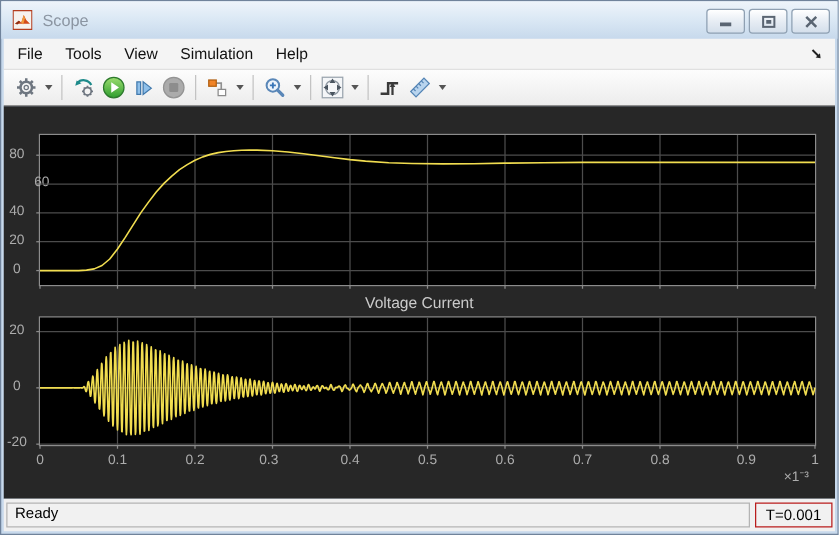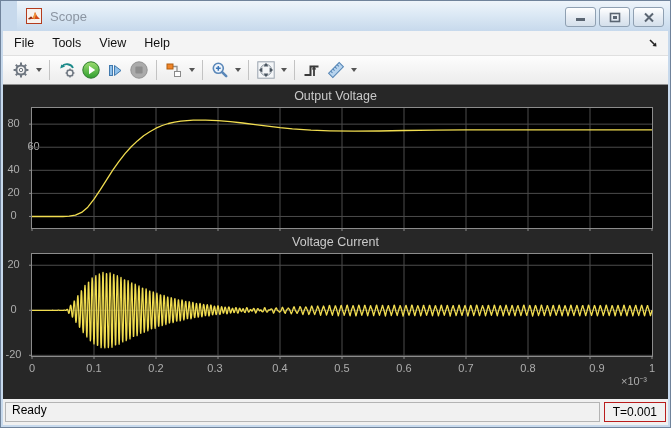--- a/index.html
+++ b/index.html
@@ -1,21 +1,21 @@
 <!DOCTYPE html>
 <html><head>
 <meta charset="utf-8">
 <style>
   html,body{margin:0;padding:0;background:#fff;}
   body{width:671px;height:428px;position:relative;overflow:hidden;
        font-family:"Liberation Sans",sans-serif;-webkit-font-smoothing:antialiased;}
   .window{position:absolute;inset:0;background:#c7d9ec;border:1px solid #70839b;box-sizing:border-box;}
 
   
-  .titlebar{position:absolute;top:0;left:16px;right:0;height:30px;
+  .titlebar{position:absolute;top:0;left:0;right:0;height:30px;
     background:linear-gradient(#eef4fa,#dce9f5 45%,#c7d9ec);display:flex;align-items:center;}
   .app-icon{margin:0 8px 0 9px;width:16px;height:16px;flex:0 0 auto;}
   .win-title{font-size:13px;color:#8b95a2;}
   .win-buttons{position:absolute;right:6px;top:6px;display:flex;gap:3px;}
   .win-btn{width:29px;height:18px;border:1px solid #8fa0b2;border-radius:3px;
     background:linear-gradient(#ffffff,#e7edf4 50%,#d4dfeb);display:flex;align-items:center;justify-content:center;}
 
   
   .menubar{position:absolute;top:30px;left:2px;right:2px;height:25px;background:#f4f4f4;
     border-bottom:1px solid #e0e0e0;display:flex;align-items:center;padding-left:2px;box-sizing:border-box;}
@@ -81,20 +81,21 @@
           <path d="M2 1.5 L10 9.5 M10 1.5 L2 9.5" stroke="#5a6572" stroke-width="2"></path>
         </svg>
       </div>
     </div>
   </div>
 
   <div class="menubar">
     <span class="menu-item">File</span>
     <span class="menu-item">Tools</span>
     <span class="menu-item">View</span>
+    <span class="menu-item">Simulation</span>
     <span class="menu-item">Help</span>
     <span class="dock-btn">
       <svg width="11" height="11" viewBox="0 0 11 11">
         <path d="M2 2 L7 7" stroke="#222" stroke-width="1.6"></path>
         <polygon points="8.5,8.5 4.5,8 8,4.5" fill="#222"></polygon>
       </svg>
     </span>
   </div>
 
   <div class="toolbar">
@@ -206,21 +207,20 @@
           <path d="M5.5 7 V9.5 M8.5 7 V9.5 M11.5 7 V9.5 M14.5 7 V9.5" stroke="#5585b5" stroke-width="1"></path>
         </g>
       </svg>
     </div>
     <div class="tb-caret">
         <span class="caret-shape"></span>
       </div>
   </div>
 
   <div class="canvas">
-    <div class="chart-title t0">Output Voltage</div>
     <div class="plot p0">
         <div class="y-tick-label" style="left: -32px; top: 101.462px;">0</div>
         <div class="y-tick-label" style="left: -32px; top: 78.3846px;">20</div>
         <div class="y-tick-label" style="left: -32px; top: 55.3077px;">40</div>
         <div class="y-tick-label" style="left: -32px; top: 32.2308px; padding-left: 20px;">60</div>
         <div class="y-tick-label" style="left: -32px; top: 9.15385px;">80</div>
         <svg width="620" height="120">
           <line x1="0" y1="120" x2="0" y2="123" stroke="#8c8c8c" stroke-width="1"></line>
           <line x1="62" y1="0" x2="62" y2="120" stroke="#4c4c4c" stroke-width="1"></line>
           <line x1="62" y1="120" x2="62" y2="123" stroke="#8c8c8c" stroke-width="1"></line>
@@ -293,21 +293,21 @@
           <line x1="620" y1="102" x2="620" y2="105" stroke="#8c8c8c" stroke-width="1"></line>
           <line x1="0" y1="101.32450331125828" x2="620" y2="101.32450331125828" stroke="#4c4c4c" stroke-width="1"></line>
           <line x1="-3" y1="101.32450331125828" x2="0" y2="101.32450331125828" stroke="#8c8c8c" stroke-width="1"></line>
           <line x1="0" y1="56.29139072847683" x2="620" y2="56.29139072847683" stroke="#4c4c4c" stroke-width="1"></line>
           <line x1="-3" y1="56.29139072847683" x2="0" y2="56.29139072847683" stroke="#8c8c8c" stroke-width="1"></line>
           <line x1="0" y1="11.258278145695366" x2="620" y2="11.258278145695366" stroke="#4c4c4c" stroke-width="1"></line>
           <line x1="-3" y1="11.258278145695366" x2="0" y2="11.258278145695366" stroke="#8c8c8c" stroke-width="1"></line>
           <polyline points="0.0,56.3 0.3,56.3 0.6,56.3 0.9,56.3 1.2,56.3 1.6,56.3 1.9,56.3 2.2,56.3 2.5,56.3 2.8,56.3 3.1,56.3 3.4,56.3 3.7,56.3 4.0,56.3 4.3,56.3 4.7,56.3 5.0,56.3 5.3,56.3 5.6,56.3 5.9,56.3 6.2,56.3 6.5,56.3 6.8,56.3 7.1,56.3 7.4,56.3 7.8,56.3 8.1,56.3 8.4,56.3 8.7,56.3 9.0,56.3 9.3,56.3 9.6,56.3 9.9,56.3 10.2,56.3 10.5,56.3 10.9,56.3 11.2,56.3 11.5,56.3 11.8,56.3 12.1,56.3 12.4,56.3 12.7,56.3 13.0,56.3 13.3,56.3 13.6,56.3 14.0,56.3 14.3,56.3 14.6,56.3 14.9,56.3 15.2,56.3 15.5,56.3 15.8,56.3 16.1,56.3 16.4,56.3 16.7,56.3 17.1,56.3 17.4,56.3 17.7,56.3 18.0,56.3 18.3,56.3 18.6,56.3 18.9,56.3 19.2,56.3 19.5,56.3 19.8,56.3 20.2,56.3 20.5,56.2 20.8,56.2 21.1,56.3 21.4,56.3 21.7,56.3 22.0,56.3 22.3,56.3 22.6,56.3 22.9,56.3 23.3,56.3 23.6,56.3 23.9,56.3 24.2,56.3 24.5,56.3 24.8,56.3 25.1,56.3 25.4,56.3 25.7,56.3 26.0,56.2 26.4,56.2 26.7,56.2 27.0,56.2 27.3,56.3 27.6,56.3 27.9,56.3 28.2,56.3 28.5,56.3 28.8,56.3 29.1,56.3 29.5,56.4 29.8,56.3 30.1,56.3 30.4,56.3 30.7,56.3 31.0,56.3 31.3,56.3 31.6,56.3 31.9,56.2 32.2,56.2 32.6,56.2 32.9,56.2 33.2,56.3 33.5,56.3 33.8,56.3 34.1,56.3 34.4,56.1 34.7,55.7 35.0,55.3 35.3,55.3 35.7,55.7 36.0,56.6 36.3,57.8 36.6,58.8 36.9,59.3 37.2,58.8 37.5,57.4 37.8,55.4 38.1,53.2 38.4,51.7 38.8,51.3 39.1,52.5 39.4,55.0 39.7,58.2 40.0,61.2 40.3,63.0 40.6,63.0 40.9,61.0 41.2,57.3 41.5,52.8 41.9,48.9 42.2,46.9 42.5,47.6 42.8,50.9 43.1,56.3 43.4,62.0 43.7,66.6 44.0,68.3 44.3,66.6 44.6,61.7 45.0,54.8 45.3,47.8 45.6,42.9 45.9,41.6 46.2,44.7 46.5,51.3 46.8,59.9 47.1,67.9 47.4,72.9 47.7,73.3 48.1,68.7 48.4,60.3 48.7,50.2 49.0,41.5 49.3,36.7 49.6,37.4 49.9,43.6 50.2,53.9 50.5,65.3 50.8,74.5 51.2,78.7 51.5,76.6 51.8,68.4 52.1,56.3 52.4,43.8 52.7,34.5 53.0,31.4 53.3,35.3 53.6,45.5 53.9,59.2 54.3,72.3 54.6,81.2 54.9,83.0 55.2,77.2 55.5,65.1 55.8,50.1 56.1,36.6 56.4,28.4 56.7,28.1 57.0,36.0 57.4,49.9 57.7,65.9 58.0,79.6 58.3,86.8 58.6,85.4 58.9,75.5 59.2,59.8 59.5,42.9 59.8,29.7 60.1,23.9 60.5,27.4 60.8,39.3 61.1,56.2 61.4,73.4 61.7,85.8 62.0,89.9 62.3,84.3 62.6,70.6 62.9,52.5 63.2,35.3 63.6,23.9 63.9,21.7 64.2,29.4 64.5,45.1 64.8,64.1 65.1,81.2 65.4,91.2 65.7,91.3 66.0,81.3 66.3,64.1 66.7,44.6 67.0,28.2 67.3,19.9 67.6,21.8 67.9,33.7 68.2,52.2 68.5,71.9 68.8,87.2 69.1,93.7 69.4,89.5 69.8,75.8 70.1,56.4 70.4,36.9 70.7,22.8 71.0,18.3 71.3,24.7 71.6,40.3 71.9,60.4 72.2,79.4 72.5,91.7 72.9,93.8 73.2,85.2 73.5,68.3 73.8,48.0 74.1,30.1 74.4,19.7 74.7,19.8 75.0,30.3 75.3,48.2 75.6,68.4 76.0,85.1 76.3,93.6 76.6,91.4 76.9,79.2 77.2,60.5 77.5,40.6 77.8,25.3 78.1,18.9 78.4,23.2 78.7,36.9 79.1,56.2 79.4,75.4 79.7,89.0 80.0,93.3 80.3,87.0 80.6,71.8 80.9,52.3 81.2,34.0 81.5,22.3 81.8,20.3 82.2,28.7 82.5,44.9 82.8,64.2 83.1,81.1 83.4,90.9 83.7,90.7 84.0,80.7 84.3,63.8 84.6,45.0 84.9,29.4 85.3,21.7 85.6,23.8 85.9,35.2 86.2,52.5 86.5,70.6 86.8,84.5 87.1,90.3 87.4,86.3 87.7,73.8 88.0,56.5 88.4,39.3 88.7,27.1 89.0,23.4 89.3,29.1 89.6,42.6 89.9,59.8 90.2,75.9 90.5,86.2 90.8,87.9 91.1,80.5 91.5,66.3 91.8,49.3 92.1,34.5 92.4,25.9 92.7,26.1 93.0,34.9 93.3,49.7 93.6,66.3 93.9,79.9 94.2,86.7 94.6,84.7 94.9,74.7 95.2,59.6 95.5,43.8 95.8,31.6 96.1,26.6 96.4,30.1 96.7,41.0 97.0,56.1 97.3,71.1 97.7,81.7 98.0,84.9 98.3,79.9 98.6,68.2 98.9,53.3 99.2,39.3 99.5,30.4 99.8,29.0 100.1,35.4 100.4,47.7 100.8,62.3 101.1,75.1 101.4,82.4 101.7,82.2 102.0,74.7 102.3,61.9 102.6,47.7 102.9,36.0 103.2,30.2 103.5,31.9 103.9,40.5 104.2,53.4 104.5,67.0 104.8,77.4 105.1,81.6 105.4,78.7 105.7,69.4 106.0,56.5 106.3,43.8 106.6,34.8 107.0,32.0 107.3,36.3 107.6,46.2 107.9,58.8 108.2,70.6 108.5,78.1 108.8,79.3 109.1,73.9 109.4,63.5 109.7,51.2 110.1,40.4 110.4,34.2 110.7,34.4 111.0,40.8 111.3,51.6 111.6,63.6 111.9,73.5 112.2,78.3 112.5,76.9 112.8,69.6 113.2,58.7 113.5,47.2 113.8,38.4 114.1,34.8 114.4,37.4 114.7,45.2 115.0,56.0 115.3,66.8 115.6,74.5 115.9,76.8 116.3,73.2 116.6,64.9 116.9,54.2 117.2,44.3 117.5,38.0 117.8,37.0 118.1,41.5 118.4,50.2 118.7,60.6 119.0,69.7 119.4,74.8 119.7,74.7 120.0,69.2 120.3,60.2 120.6,50.0 120.9,41.8 121.2,37.8 121.5,39.0 121.8,45.1 122.1,54.3 122.5,63.9 122.8,71.3 123.1,74.3 123.4,72.2 123.7,65.7 124.0,56.5 124.3,47.5 124.6,41.1 124.9,39.1 125.2,42.1 125.6,49.1 125.9,58.0 126.2,66.2 126.5,71.5 126.8,72.3 127.1,68.6 127.4,61.4 127.7,52.7 128.0,45.2 128.3,40.9 128.7,41.1 129.0,45.6 129.3,53.2 129.6,61.6 129.9,68.3 130.2,71.6 130.5,70.5 130.8,65.5 131.1,57.9 131.4,49.9 131.8,43.8 132.1,41.3 132.4,43.0 132.7,48.5 133.0,56.1 133.3,63.6 133.6,68.9 133.9,70.5 134.2,68.0 134.5,62.3 134.9,55.0 135.2,48.2 135.5,43.8 135.8,43.0 136.1,46.1 136.4,52.1 136.7,59.2 137.0,65.4 137.3,69.0 137.6,68.8 138.0,65.0 138.3,58.8 138.6,51.9 138.9,46.3 139.2,43.6 139.5,44.5 139.8,48.7 140.1,55.0 140.4,61.6 140.7,66.6 141.1,68.7 141.4,67.3 141.7,62.7 142.0,56.5 142.3,50.3 142.6,46.0 142.9,44.6 143.2,46.6 143.5,51.3 143.8,57.3 144.2,62.9 144.5,66.5 144.8,67.1 145.1,64.6 145.4,59.7 145.7,53.9 146.0,48.8 146.3,45.9 146.6,46.1 146.9,49.2 147.3,54.3 147.6,60.0 147.9,64.5 148.2,66.8 148.5,66.0 148.8,62.5 149.1,57.3 149.4,51.8 149.7,47.6 150.0,45.9 150.4,47.1 150.7,50.9 151.0,56.1 151.3,61.3 151.6,64.9 151.9,66.0 152.2,64.4 152.5,60.5 152.8,55.6 153.1,51.0 153.5,47.9 153.8,47.4 154.1,49.4 154.4,53.4 154.7,58.2 155.0,62.4 155.3,64.7 155.6,64.6 155.9,62.0 156.2,57.8 156.6,53.2 156.9,49.5 157.2,47.7 157.5,48.3 157.8,51.2 158.1,55.5 158.4,60.0 158.7,63.5 159.0,64.9 159.3,63.9 159.7,60.7 160.0,56.4 160.3,52.2 160.6,49.2 160.9,48.3 161.2,49.6 161.5,52.7 161.8,56.8 162.1,60.6 162.4,63.1 162.8,63.6 163.1,61.9 163.4,58.7 163.7,54.8 164.0,51.4 164.3,49.5 164.6,49.6 164.9,51.7 165.2,55.1 165.5,58.8 165.9,61.8 166.2,63.2 166.5,62.7 166.8,60.3 167.1,56.8 167.4,53.2 167.7,50.4 168.0,49.3 168.3,50.2 168.6,52.7 169.0,56.2 169.3,59.6 169.6,62.0 169.9,62.8 170.2,61.8 170.5,59.3 170.8,56.0 171.1,52.9 171.4,50.8 171.7,50.4 172.1,51.7 172.4,54.3 172.7,57.5 173.0,60.2 173.3,61.7 173.6,61.6 173.9,59.9 174.2,57.2 174.5,54.3 174.8,51.9 175.2,50.7 175.5,51.2 175.8,53.1 176.1,55.9 176.4,58.9 176.7,61.2 177.0,62.0 177.3,61.2 177.6,59.2 177.9,56.4 178.3,53.6 178.6,51.6 178.9,51.0 179.2,51.8 179.5,53.8 179.8,56.4 180.1,59.0 180.4,60.6 180.7,60.9 181.0,59.9 181.4,57.9 181.7,55.4 182.0,53.3 182.3,52.2 182.6,52.3 182.9,53.5 183.2,55.6 183.5,57.9 183.8,59.7 184.1,60.6 184.5,60.2 184.8,58.7 185.1,56.4 185.4,54.1 185.7,52.4 186.0,51.8 186.3,52.4 186.6,54.1 186.9,56.3 187.2,58.4 187.6,60.0 187.9,60.5 188.2,59.9 188.5,58.4 188.8,56.3 189.1,54.3 189.4,53.0 189.7,52.7 190.0,53.5 190.3,55.0 190.7,56.8 191.0,58.4 191.3,59.2 191.6,59.1 191.9,58.3 192.2,56.8 192.5,55.1 192.8,53.7 193.1,53.1 193.4,53.5 193.8,54.7 194.1,56.4 194.4,58.2 194.7,59.4 195.0,59.8 195.3,59.3 195.6,58.0 195.9,56.3 196.2,54.6 196.5,53.4 196.9,52.9 197.2,53.3 197.5,54.5 197.8,56.1 198.1,57.7 198.4,58.7 198.7,59.0 199.0,58.5 199.3,57.4 199.6,56.1 200.0,55.0 200.3,54.5 200.6,54.3 200.9,54.9 201.2,56.0 201.5,57.2 201.8,58.2 202.1,58.5 202.4,58.2 202.7,57.2 203.1,55.9 203.4,54.6 203.7,53.8 204.0,53.6 204.3,54.1 204.6,55.1 204.9,56.4 205.2,57.7 205.5,58.7 205.8,59.1 206.2,58.9 206.5,57.8 206.8,56.5 207.1,55.3 207.4,54.5 207.7,54.2 208.0,54.5 208.3,55.2 208.6,56.1 208.9,56.9 209.3,57.5 209.6,57.6 209.9,57.2 210.2,56.5 210.5,55.6 210.8,54.9 211.1,54.7 211.4,55.0 211.7,55.9 212.0,57.0 212.4,57.8 212.7,58.4 213.0,58.5 213.3,58.1 213.6,57.2 213.9,56.0 214.2,54.9 214.5,54.0 214.8,53.6 215.1,53.9 215.5,54.8 215.8,56.0 216.1,57.0 216.4,57.8 216.7,58.1 217.0,58.0 217.3,57.5 217.6,56.8 217.9,56.3 218.2,55.7 218.6,55.5 218.9,55.7 219.2,56.1 219.5,56.7 219.8,57.1 220.1,57.2 220.4,56.8 220.7,56.1 221.0,55.3 221.3,54.8 221.7,54.5 222.0,54.5 222.3,55.0 222.6,55.8 222.9,56.8 223.2,57.8 223.5,58.6 223.8,59.0 224.1,58.5 224.4,57.7 224.8,56.7 225.1,55.7 225.4,55.0 225.7,54.6 226.0,54.6 226.3,54.9 226.6,55.2 226.9,55.8 227.2,56.5 227.5,56.8 227.9,56.7 228.2,56.5 228.5,56.1 228.8,55.9 229.1,56.0 229.4,56.4 229.7,57.2 230.0,57.4 230.3,57.7 230.6,57.8 231.0,57.7 231.3,57.2 231.6,56.4 231.9,55.5 232.2,54.6 232.5,53.8 232.8,53.7 233.1,54.2 233.4,55.0 233.7,56.0 234.1,56.8 234.4,57.5 234.7,58.0 235.0,58.1 235.3,58.0 235.6,57.9 235.9,57.0 236.2,56.4 236.5,56.0 236.8,55.9 237.2,56.0 237.5,56.1 237.8,56.1 238.1,55.9 238.4,55.4 238.7,55.1 239.0,55.0 239.3,54.9 239.6,55.0 239.9,55.3 240.3,55.8 240.6,56.6 240.9,57.5 241.2,58.4 241.5,59.2 241.8,58.9 242.1,58.3 242.4,57.5 242.7,56.6 243.0,55.7 243.4,54.9 243.7,54.4 244.0,54.1 244.3,53.9 244.6,54.3 244.9,55.2 245.2,55.9 245.5,56.4 245.8,56.7 246.1,56.8 246.5,57.0 246.8,57.2 247.1,57.6 247.4,58.2 247.7,57.9 248.0,57.7 248.3,57.5 248.6,57.3 248.9,56.8 249.2,56.2 249.6,55.4 249.9,54.4 250.2,53.5 250.5,53.3 250.8,53.8 251.1,54.4 251.4,55.3 251.7,56.2 252.0,57.1 252.3,57.9 252.7,58.6 253.0,59.1 253.3,59.4 253.6,58.5 253.9,57.6 254.2,56.8 254.5,56.2 254.8,55.7 255.1,55.4 255.4,55.0 255.8,54.6 256.1,54.1 256.4,54.0 256.7,54.5 257.0,54.9 257.3,55.2 257.6,55.7 257.9,56.2 258.2,57.0 258.5,57.9 258.9,58.9 259.2,59.9 259.5,59.4 259.8,58.8 260.1,58.0 260.4,57.1 260.7,56.1 261.0,55.1 261.3,54.2 261.6,53.4 262.0,52.8 262.3,53.0 262.6,54.0 262.9,55.0 263.2,55.9 263.5,56.6 263.8,57.2 264.1,57.7 264.4,58.2 264.7,58.8 265.1,59.4 265.4,58.7 265.7,58.1 266.0,57.6 266.3,57.1 266.6,56.5 266.9,55.8 267.2,54.9 267.5,54.0 267.8,52.9 268.2,52.7 268.5,53.3 268.8,54.0 269.1,54.9 269.4,55.9 269.7,57.0 270.0,58.0 270.3,59.0 270.6,59.8 270.9,60.6 271.3,59.6 271.6,58.5 271.9,57.5 272.2,56.5 272.5,55.7 272.8,54.9 273.1,54.3 273.4,53.6 273.7,52.9 274.0,53.0 274.4,53.8 274.7,54.6 275.0,55.2 275.3,55.9 275.6,56.6 275.9,57.5 276.2,58.4 276.5,59.5 276.8,60.6 277.1,59.9 277.5,59.1 277.8,58.2 278.1,57.3 278.4,56.2 278.7,55.1 279.0,54.0 279.3,53.0 279.6,52.0 279.9,52.1 280.2,53.1 280.6,54.2 280.9,55.3 281.2,56.4 281.5,57.3 281.8,58.2 282.1,59.0 282.4,59.8 282.7,60.6 283.0,59.6 283.3,58.7 283.7,57.8 284.0,57.0 284.3,56.2 284.6,55.3 284.9,54.4 285.2,53.4 285.5,52.2 285.8,52.0 286.1,52.9 286.4,53.7 286.8,54.7 287.1,55.8 287.4,56.9 287.7,58.1 288.0,59.3 288.3,60.4 288.6,61.4 288.9,60.4 289.2,59.2 289.5,58.0 289.9,56.8 290.2,55.7 290.5,54.7 290.8,53.7 291.1,52.9 291.4,52.0 291.7,52.2 292.0,53.3 292.3,54.3 292.6,55.2 293.0,56.1 293.3,56.9 293.6,57.8 293.9,58.8 294.2,59.9 294.5,61.1 294.8,60.2 295.1,59.4 295.4,58.4 295.7,57.4 296.1,56.3 296.4,55.1 296.7,53.9 297.0,52.6 297.3,51.5 297.6,51.4 297.9,52.6 298.2,53.8 298.5,55.0 298.8,56.3 299.2,57.4 299.5,58.5 299.8,59.5 300.1,60.4 300.4,61.3 300.7,60.1 301.0,59.0 301.3,57.9 301.6,56.9 301.9,56.0 302.3,55.1 302.6,54.1 302.9,53.1 303.2,51.9 303.5,51.8 303.8,52.7 304.1,53.6 304.4,54.6 304.7,55.7 305.0,56.9 305.4,58.1 305.7,59.4 306.0,60.7 306.3,61.9 306.6,60.8 306.9,59.6 307.2,58.4 307.5,57.1 307.8,55.8 308.1,54.6 308.5,53.4 308.8,52.4 309.1,51.4 309.4,51.6 309.7,52.8 310.0,54.1 310.3,55.2 310.6,56.2 310.9,57.2 311.2,58.1 311.6,59.1 311.9,60.2 312.2,61.4 312.5,60.4 312.8,59.4 313.1,58.5 313.4,57.4 313.7,56.3 314.0,55.1 314.3,53.9 314.6,52.6 315.0,51.3 315.3,51.2 315.6,52.3 315.9,53.5 316.2,54.8 316.5,56.1 316.8,57.4 317.1,58.6 317.4,59.7 317.7,60.8 318.1,61.8 318.4,60.5 318.7,59.2 319.0,58.0 319.3,56.8 319.6,55.8 319.9,54.8 320.2,53.9 320.5,52.9 320.8,51.8 321.2,51.7 321.5,52.8 321.8,53.7 322.1,54.7 322.4,55.7 322.7,56.8 323.0,58.0 323.3,59.3 323.6,60.6 323.9,61.9 324.3,60.9 324.6,59.7 324.9,58.5 325.2,57.2 325.5,55.9 325.8,54.6 326.1,53.4 326.4,52.3 326.7,51.2 327.0,51.4 327.4,52.7 327.7,54.0 328.0,55.2 328.3,56.3 328.6,57.3 328.9,58.3 329.2,59.3 329.5,60.3 329.8,61.4 330.1,60.3 330.5,59.3 330.8,58.3 331.1,57.3 331.4,56.3 331.7,55.2 332.0,54.0 332.3,52.7 332.6,51.4 332.9,51.3 333.2,52.3 333.6,53.4 333.9,54.6 334.2,55.9 334.5,57.2 334.8,58.5 335.1,59.7 335.4,60.9 335.7,61.9 336.0,60.6 336.3,59.3 336.7,58.0 337.0,56.8 337.3,55.7 337.6,54.7 337.9,53.7 338.2,52.7 338.5,51.7 338.8,51.8 339.1,52.9 339.4,53.9 339.8,54.9 340.1,55.8 340.4,56.9 340.7,58.0 341.0,59.2 341.3,60.4 341.6,61.7 341.9,60.7 342.2,59.7 342.5,58.6 342.9,57.4 343.2,56.1 343.5,54.8 343.8,53.5 344.1,52.3 344.4,51.2 344.7,51.2 345.0,52.5 345.3,53.8 345.6,55.1 346.0,56.3 346.3,57.4 346.6,58.5 346.9,59.5 347.2,60.4 347.5,61.4 347.8,60.2 348.1,59.1 348.4,58.1 348.7,57.1 349.1,56.2 349.4,55.1 349.7,54.0 350.0,52.9 350.3,51.6 350.6,51.4 350.9,52.4 351.2,53.4 351.5,54.6 351.8,55.8 352.2,57.0 352.5,58.3 352.8,59.6 353.1,60.9 353.4,62.0 353.7,60.8 354.0,59.5 354.3,58.2 354.6,56.9 354.9,55.7 355.3,54.6 355.6,53.5 355.9,52.6 356.2,51.6 356.5,51.7 356.8,52.9 357.1,54.0 357.4,55.0 357.7,56.0 358.0,57.0 358.4,58.0 358.7,59.1 359.0,60.3 359.3,61.6 359.6,60.6 359.9,59.6 360.2,58.6 360.5,57.5 360.8,56.2 361.1,55.0 361.5,53.7 361.8,52.4 362.1,51.2 362.4,51.2 362.7,52.4 363.0,53.7 363.3,55.0 363.6,56.2 363.9,57.5 364.2,58.6 364.6,59.6 364.9,60.6 365.2,61.6 365.5,60.3 365.8,59.1 366.1,58.0 366.4,57.0 366.7,56.0 367.0,55.0 367.3,54.0 367.7,52.9 368.0,51.7 368.3,51.6 368.6,52.6 368.9,53.5 369.2,54.6 369.5,55.7 369.8,56.9 370.1,58.2 370.4,59.5 370.8,60.8 371.1,62.0 371.4,60.9 371.7,59.6 372.0,58.3 372.3,57.0 372.6,55.8 372.9,54.6 373.2,53.4 373.5,52.4 373.9,51.4 374.2,51.6 374.5,52.8 374.8,54.0 375.1,55.1 375.4,56.2 375.7,57.1 376.0,58.1 376.3,59.1 376.6,60.3 377.0,61.4 377.3,60.4 377.6,59.5 377.9,58.5 378.2,57.4 378.5,56.3 378.8,55.1 379.1,53.8 379.4,52.5 379.7,51.2 380.1,51.2 380.4,52.3 380.7,53.5 381.0,54.8 381.3,56.1 381.6,57.4 381.9,58.6 382.2,59.7 382.5,60.7 382.8,61.7 383.2,60.4 383.5,59.2 383.8,58.0 384.1,56.9 384.4,55.9 384.7,54.9 385.0,53.9 385.3,52.9 385.6,51.8 385.9,51.7 386.3,52.7 386.6,53.7 386.9,54.7 387.2,55.7 387.5,56.8 387.8,58.1 388.1,59.3 388.4,60.6 388.7,61.9 389.0,60.8 389.4,59.7 389.7,58.5 390.0,57.2 390.3,55.9 390.6,54.6 390.9,53.4 391.2,52.3 391.5,51.3 391.8,51.4 392.1,52.7 392.5,54.0 392.8,55.2 393.1,56.3 393.4,57.3 393.7,58.3 394.0,59.3 394.3,60.3 394.6,61.4 394.9,60.3 395.2,59.3 395.6,58.3 395.9,57.3 396.2,56.3 396.5,55.2 396.8,54.0 397.1,52.7 397.4,51.4 397.7,51.3 398.0,52.3 398.3,53.4 398.7,54.7 399.0,55.9 399.3,57.2 399.6,58.5 399.9,59.7 400.2,60.8 400.5,61.9 400.8,60.6 401.1,59.3 401.4,58.0 401.8,56.8 402.1,55.7 402.4,54.7 402.7,53.7 403.0,52.7 403.3,51.7 403.6,51.8 403.9,52.8 404.2,53.9 404.5,54.8 404.9,55.8 405.2,56.9 405.5,58.0 405.8,59.2 406.1,60.5 406.4,61.8 406.7,60.8 407.0,59.7 407.3,58.6 407.6,57.3 408.0,56.1 408.3,54.8 408.6,53.5 408.9,52.3 409.2,51.2 409.5,51.3 409.8,52.6 410.1,53.9 410.4,55.1 410.7,56.3 411.1,57.4 411.4,58.4 411.7,59.4 412.0,60.4 412.3,61.4 412.6,60.3 412.9,59.2 413.2,58.2 413.5,57.2 413.8,56.2 414.2,55.1 414.5,54.0 414.8,52.8 415.1,51.5 415.4,51.4 415.7,52.4 416.0,53.4 416.3,54.6 416.6,55.8 416.9,57.1 417.3,58.4 417.6,59.6 417.9,60.8 418.2,62.0 418.5,60.7 418.8,59.5 419.1,58.2 419.4,56.9 419.7,55.7 420.0,54.6 420.4,53.6 420.7,52.6 421.0,51.6 421.3,51.7 421.6,52.9 421.9,54.0 422.2,55.0 422.5,56.0 422.8,57.0 423.1,58.0 423.5,59.1 423.8,60.3 424.1,61.6 424.4,60.6 424.7,59.6 425.0,58.6 425.3,57.4 425.6,56.2 425.9,54.9 426.2,53.6 426.6,52.4 426.9,51.2 427.2,51.2 427.5,52.4 427.8,53.7 428.1,55.0 428.4,56.2 428.7,57.4 429.0,58.5 429.3,59.6 429.7,60.6 430.0,61.5 430.3,60.3 430.6,59.1 430.9,58.0 431.2,57.0 431.5,56.0 431.8,55.0 432.1,54.0 432.4,52.9 432.8,51.7 433.1,51.5 433.4,52.5 433.7,53.5 434.0,54.6 434.3,55.7 434.6,56.9 434.9,58.2 435.2,59.5 435.5,60.8 435.9,62.0 436.2,60.8 436.5,59.6 436.8,58.3 437.1,57.0 437.4,55.8 437.7,54.6 438.0,53.5 438.3,52.4 438.6,51.5 439.0,51.6 439.3,52.8 439.6,54.0 439.9,55.1 440.2,56.1 440.5,57.1 440.8,58.1 441.1,59.2 441.4,60.3 441.7,61.5 442.1,60.5 442.4,59.5 442.7,58.5 443.0,57.4 443.3,56.3 443.6,55.1 443.9,53.8 444.2,52.5 444.5,51.2 444.8,51.2 445.2,52.3 445.5,53.6 445.8,54.8 446.1,56.1 446.4,57.4 446.7,58.6 447.0,59.7 447.3,60.7 447.6,61.7 447.9,60.4 448.3,59.2 448.6,58.0 448.9,56.9 449.2,55.9 449.5,54.9 449.8,53.9 450.1,52.9 450.4,51.7 450.7,51.7 451.0,52.7 451.4,53.7 451.7,54.7 452.0,55.7 452.3,56.9 452.6,58.1 452.9,59.4 453.2,60.6 453.5,61.9 453.8,60.8 454.1,59.7 454.5,58.5 454.8,57.2 455.1,55.9 455.4,54.6 455.7,53.5 456.0,52.3 456.3,51.3 456.6,51.5 456.9,52.7 457.2,54.0 457.6,55.1 457.9,56.2 458.2,57.3 458.5,58.3 458.8,59.3 459.1,60.3 459.4,61.4 459.7,60.3 460.0,59.3 460.3,58.3 460.7,57.3 461.0,56.3 461.3,55.1 461.6,53.9 461.9,52.7 462.2,51.4 462.5,51.2 462.8,52.3 463.1,53.5 463.4,54.7 463.8,56.0 464.1,57.3 464.4,58.5 464.7,59.7 465.0,60.8 465.3,61.8 465.6,60.6 465.9,59.3 466.2,58.0 466.5,56.9 466.9,55.8 467.2,54.8 467.5,53.8 467.8,52.8 468.1,51.7 468.4,51.7 468.7,52.8 469.0,53.8 469.3,54.8 469.6,55.8 470.0,56.9 470.3,58.0 470.6,59.2 470.9,60.5 471.2,61.8 471.5,60.8 471.8,59.7 472.1,58.5 472.4,57.3 472.7,56.0 473.1,54.8 473.4,53.5 473.7,52.3 474.0,51.2 474.3,51.3 474.6,52.6 474.9,53.9 475.2,55.1 475.5,56.3 475.8,57.4 476.2,58.4 476.5,59.4 476.8,60.4 477.1,61.4 477.4,60.3 477.7,59.2 478.0,58.2 478.3,57.2 478.6,56.2 478.9,55.1 479.3,54.0 479.6,52.8 479.9,51.5 480.2,51.4 480.5,52.4 480.8,53.5 481.1,54.6 481.4,55.8 481.7,57.1 482.0,58.4 482.4,59.6 482.7,60.8 483.0,61.9 483.3,60.7 483.6,59.4 483.9,58.1 484.2,56.9 484.5,55.7 484.8,54.6 485.1,53.6 485.5,52.6 485.8,51.6 486.1,51.7 486.4,52.9 486.7,53.9 487.0,55.0 487.3,55.9 487.6,57.0 487.9,58.0 488.2,59.2 488.6,60.4 488.9,61.6 489.2,60.6 489.5,59.6 489.8,58.5 490.1,57.4 490.4,56.2 490.7,54.9 491.0,53.6 491.3,52.4 491.7,51.2 492.0,51.2 492.3,52.5 492.6,53.7 492.9,55.0 493.2,56.2 493.5,57.4 493.8,58.5 494.1,59.5 494.4,60.5 494.8,61.5 495.1,60.3 495.4,59.2 495.7,58.1 496.0,57.1 496.3,56.1 496.6,55.1 496.9,54.0 497.2,52.8 497.5,51.6 497.9,51.5 498.2,52.5 498.5,53.5 498.8,54.6 499.1,55.8 499.4,57.0 499.7,58.3 500.0,59.5 500.3,60.8 500.6,62.0 501.0,60.8 501.3,59.6 501.6,58.3 501.9,57.0 502.2,55.8 502.5,54.6 502.8,53.5 503.1,52.5 503.4,51.5 503.7,51.6 504.1,52.8 504.4,54.0 504.7,55.1 505.0,56.1 505.3,57.1 505.6,58.1 505.9,59.2 506.2,60.3 506.5,61.5 506.8,60.5 507.2,59.5 507.5,58.5 507.8,57.4 508.1,56.3 508.4,55.0 508.7,53.8 509.0,52.5 509.3,51.2 509.6,51.2 509.9,52.4 510.3,53.6 510.6,54.9 510.9,56.1 511.2,57.4 511.5,58.5 511.8,59.6 512.1,60.7 512.4,61.7 512.7,60.4 513.0,59.2 513.4,58.0 513.7,56.9 514.0,55.9 514.3,54.9 514.6,53.9 514.9,52.8 515.2,51.7 515.5,51.6 515.8,52.6 516.1,53.6 516.5,54.7 516.8,55.8 517.1,56.9 517.4,58.1 517.7,59.4 518.0,60.7 518.3,61.9 518.6,60.8 518.9,59.6 519.2,58.4 519.6,57.1 519.9,55.9 520.2,54.6 520.5,53.5 520.8,52.4 521.1,51.3 521.4,51.5 521.7,52.7 522.0,54.0 522.3,55.1 522.7,56.2 523.0,57.2 523.3,58.2 523.6,59.2 523.9,60.3 524.2,61.4 524.5,60.4 524.8,59.4 525.1,58.4 525.4,57.3 525.8,56.3 526.1,55.1 526.4,53.9 526.7,52.6 527.0,51.3 527.3,51.2 527.6,52.3 527.9,53.5 528.2,54.7 528.5,56.0 528.9,57.3 529.2,58.5 529.5,59.7 529.8,60.8 530.1,61.8 530.4,60.5 530.7,59.3 531.0,58.0 531.3,56.9 531.6,55.8 532.0,54.8 532.3,53.8 532.6,52.8 532.9,51.7 533.2,51.7 533.5,52.8 533.8,53.8 534.1,54.8 534.4,55.8 534.7,56.9 535.1,58.0 535.4,59.3 535.7,60.5 536.0,61.8 536.3,60.8 536.6,59.7 536.9,58.5 537.2,57.3 537.5,56.0 537.8,54.7 538.2,53.5 538.5,52.3 538.8,51.2 539.1,51.4 539.4,52.6 539.7,53.9 540.0,55.1 540.3,56.3 540.6,57.3 540.9,58.4 541.3,59.4 541.6,60.4 541.9,61.5 542.2,60.3 542.5,59.2 542.8,58.2 543.1,57.2 543.4,56.2 543.7,55.1 544.0,54.0 544.4,52.7 544.7,51.5 545.0,51.4 545.3,52.4 545.6,53.5 545.9,54.6 546.2,55.9 546.5,57.1 546.8,58.4 547.1,59.6 547.5,60.8 547.8,61.9 548.1,60.7 548.4,59.4 548.7,58.1 549.0,56.9 549.3,55.8 549.6,54.7 549.9,53.7 550.2,52.6 550.6,51.6 550.9,51.7 551.2,52.8 551.5,53.9 551.8,54.9 552.1,55.9 552.4,57.0 552.7,58.0 553.0,59.2 553.3,60.4 553.7,61.7 554.0,60.7 554.3,59.6 554.6,58.5 554.9,57.4 555.2,56.1 555.5,54.9 555.8,53.6 556.1,52.4 556.4,51.2 556.8,51.3 557.1,52.5 557.4,53.8 557.7,55.0 558.0,56.2 558.3,57.4 558.6,58.5 558.9,59.5 559.2,60.5 559.5,61.5 559.9,60.3 560.2,59.2 560.5,58.1 560.8,57.1 561.1,56.1 561.4,55.1 561.7,54.0 562.0,52.8 562.3,51.6 562.6,51.5 563.0,52.5 563.3,53.5 563.6,54.6 563.9,55.8 564.2,57.0 564.5,58.3 564.8,59.5 565.1,60.8 565.4,61.9 565.7,60.8 566.1,59.5 566.4,58.3 566.7,57.0 567.0,55.8 567.3,54.6 567.6,53.5 567.9,52.5 568.2,51.5 568.5,51.6 568.8,52.8 569.2,54.0 569.5,55.0 569.8,56.1 570.1,57.1 570.4,58.1 570.7,59.2 571.0,60.3 571.3,61.5 571.6,60.5 571.9,59.5 572.3,58.5 572.6,57.4 572.9,56.2 573.2,55.0 573.5,53.7 573.8,52.5 574.1,51.2 574.4,51.2 574.7,52.4 575.0,53.6 575.4,54.9 575.7,56.2 576.0,57.4 576.3,58.5 576.6,59.6 576.9,60.6 577.2,61.6 577.5,60.4 577.8,59.2 578.1,58.1 578.5,57.0 578.8,56.0 579.1,54.9 579.4,53.9 579.7,52.8 580.0,51.7 580.3,51.6 580.6,52.6 580.9,53.6 581.2,54.7 581.6,55.8 581.9,56.9 582.2,58.2 582.5,59.4 582.8,60.7 583.1,61.9 583.4,60.8 583.7,59.6 584.0,58.4 584.3,57.1 584.7,55.9 585.0,54.6 585.3,53.5 585.6,52.4 585.9,51.4 586.2,51.5 586.5,52.8 586.8,54.0 587.1,55.1 587.4,56.2 587.8,57.2 588.1,58.2 588.4,59.2 588.7,60.3 589.0,61.5 589.3,60.4 589.6,59.4 589.9,58.4 590.2,57.3 590.5,56.2 590.9,55.1 591.2,53.9 591.5,52.6 591.8,51.3 592.1,51.2 592.4,52.4 592.7,53.5 593.0,54.8 593.3,56.0 593.6,57.3 594.0,58.5 594.3,59.7 594.6,60.7 594.9,61.8 595.2,60.5 595.5,59.3 595.8,58.1 596.1,56.9 596.4,55.8 596.7,54.8 597.1,53.8 597.4,52.8 597.7,51.7 598.0,51.7 598.3,52.7 598.6,53.8 598.9,54.8 599.2,55.8 599.5,56.9 599.8,58.1 600.2,59.3 600.5,60.6 600.8,61.8 601.1,60.8 601.4,59.7 601.7,58.5 602.0,57.2 602.3,56.0 602.6,54.7 602.9,53.5 603.3,52.4 603.6,51.3 603.9,51.4 604.2,52.6 604.5,53.9 604.8,55.1 605.1,56.2 605.4,57.3 605.7,58.3 606.0,59.3 606.4,60.4 606.7,61.5 607.0,60.3 607.3,59.3 607.6,58.3 607.9,57.2 608.2,56.2 608.5,55.1 608.8,53.9 609.1,52.7 609.5,51.5 609.8,51.3 610.1,52.4 610.4,53.5 610.7,54.7 611.0,55.9 611.3,57.2 611.6,58.4 611.9,59.6 612.2,60.8 612.6,61.9 612.9,60.6 613.2,59.4 613.5,58.1 613.8,56.9 614.1,55.8 614.4,54.7 614.7,53.7 615.0,52.7 615.3,51.6 615.7,51.7 616.0,52.8 616.3,53.9 616.6,54.9 616.9,55.9 617.2,57.0 617.5,58.1 617.8,59.2 618.1,60.4 618.4,61.7 618.8,60.7 619.1,59.6 619.4,58.5 619.7,57.3 620.0,56.1" fill="none" stroke="#f1dd50" stroke-width="1.3" stroke-linejoin="round"></polyline>
         </svg>
       </div>
-    <div class="x-mult">×10⁻³</div>
+    <div class="x-mult">×1⁻³</div>
   </div>
 
   <div class="statusbar">
     <div class="status-left">
       <span>Ready</span>
     </div>
     <div class="status-right">T=0.001</div>
   </div>
 
 </div>

